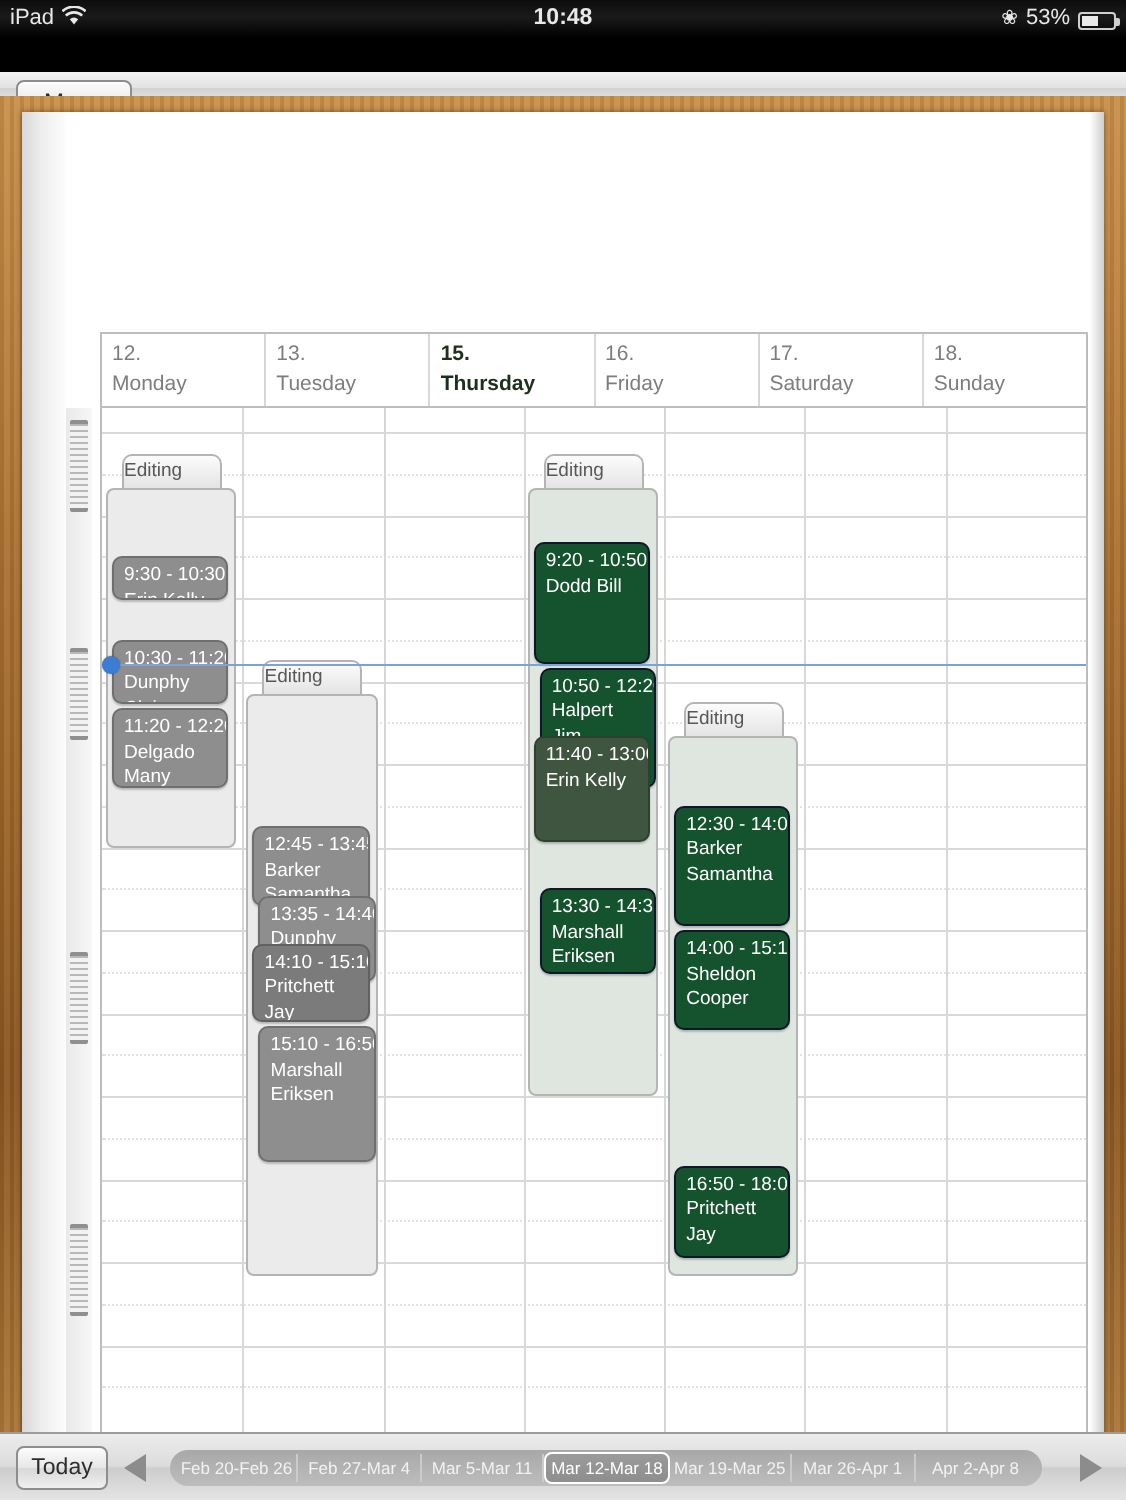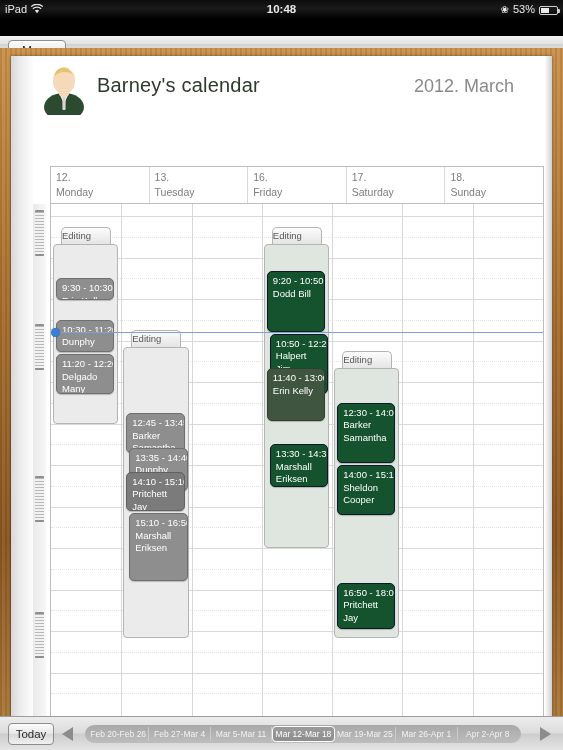--- a/index.html
+++ b/index.html
@@ -200,44 +200,33 @@
   <div id="menu-btn">Menu</div>
 </div>
 
 <div id="app">
   <div id="wood"></div>
 
   <div id="page">
     <div id="page-shade-left"></div>
     <div id="page-shade-right"></div>
 
-    <div id="cal-head">
-      <div id="avatar">
-        <svg width="46" height="52" viewBox="0 0 46 52">
-          <ellipse cx="23" cy="44" rx="20" ry="14" fill="#2c4a30"></ellipse>
-          <path d="M18 30 L23 41 L28 30 Z" fill="#f2f2ee"></path>
-          <rect x="21.4" y="34" width="3.2" height="13" rx="1" fill="#d8d8d2"></rect>
-          <ellipse cx="23" cy="18" rx="11" ry="13" fill="#f5d9b8"></ellipse>
-          <path d="M12 18 A11 13 0 0 1 34 17 C34 10 30 5 23 5 C16 5 12 10 12 18 Z" fill="#e0b15c"></path>
-          <path d="M14 13 C18 8 28 8 32 12 C30 7 26 5 22 5 C17 5 14 8 14 13 Z" fill="#e8c173"></path>
-          <ellipse cx="23" cy="31" rx="5" ry="3" fill="#f5d9b8"></ellipse>
-        </svg>
-      </div>
-      <div id="cal-title">Barney's calendar</div>
-      <div id="cal-month">2012. March</div>
-    </div>
 
     <div id="dayhdr">
         <div class="dcell">
           <span class="dnum">12.</span>
           <span class="dnam">Monday</span>
         </div>
         <div class="dcell">
           <span class="dnum">13.</span>
           <span class="dnam">Tuesday</span>
+        </div>
+        <div class="dcell today">
+          <span class="dnum">15.</span>
+          <span class="dnam">Thursday</span>
         </div>
         <div class="dcell">
           <span class="dnum">16.</span>
           <span class="dnam">Friday</span>
         </div>
         <div class="dcell">
           <span class="dnum">17.</span>
           <span class="dnam">Saturday</span>
         </div>
         <div class="dcell">

